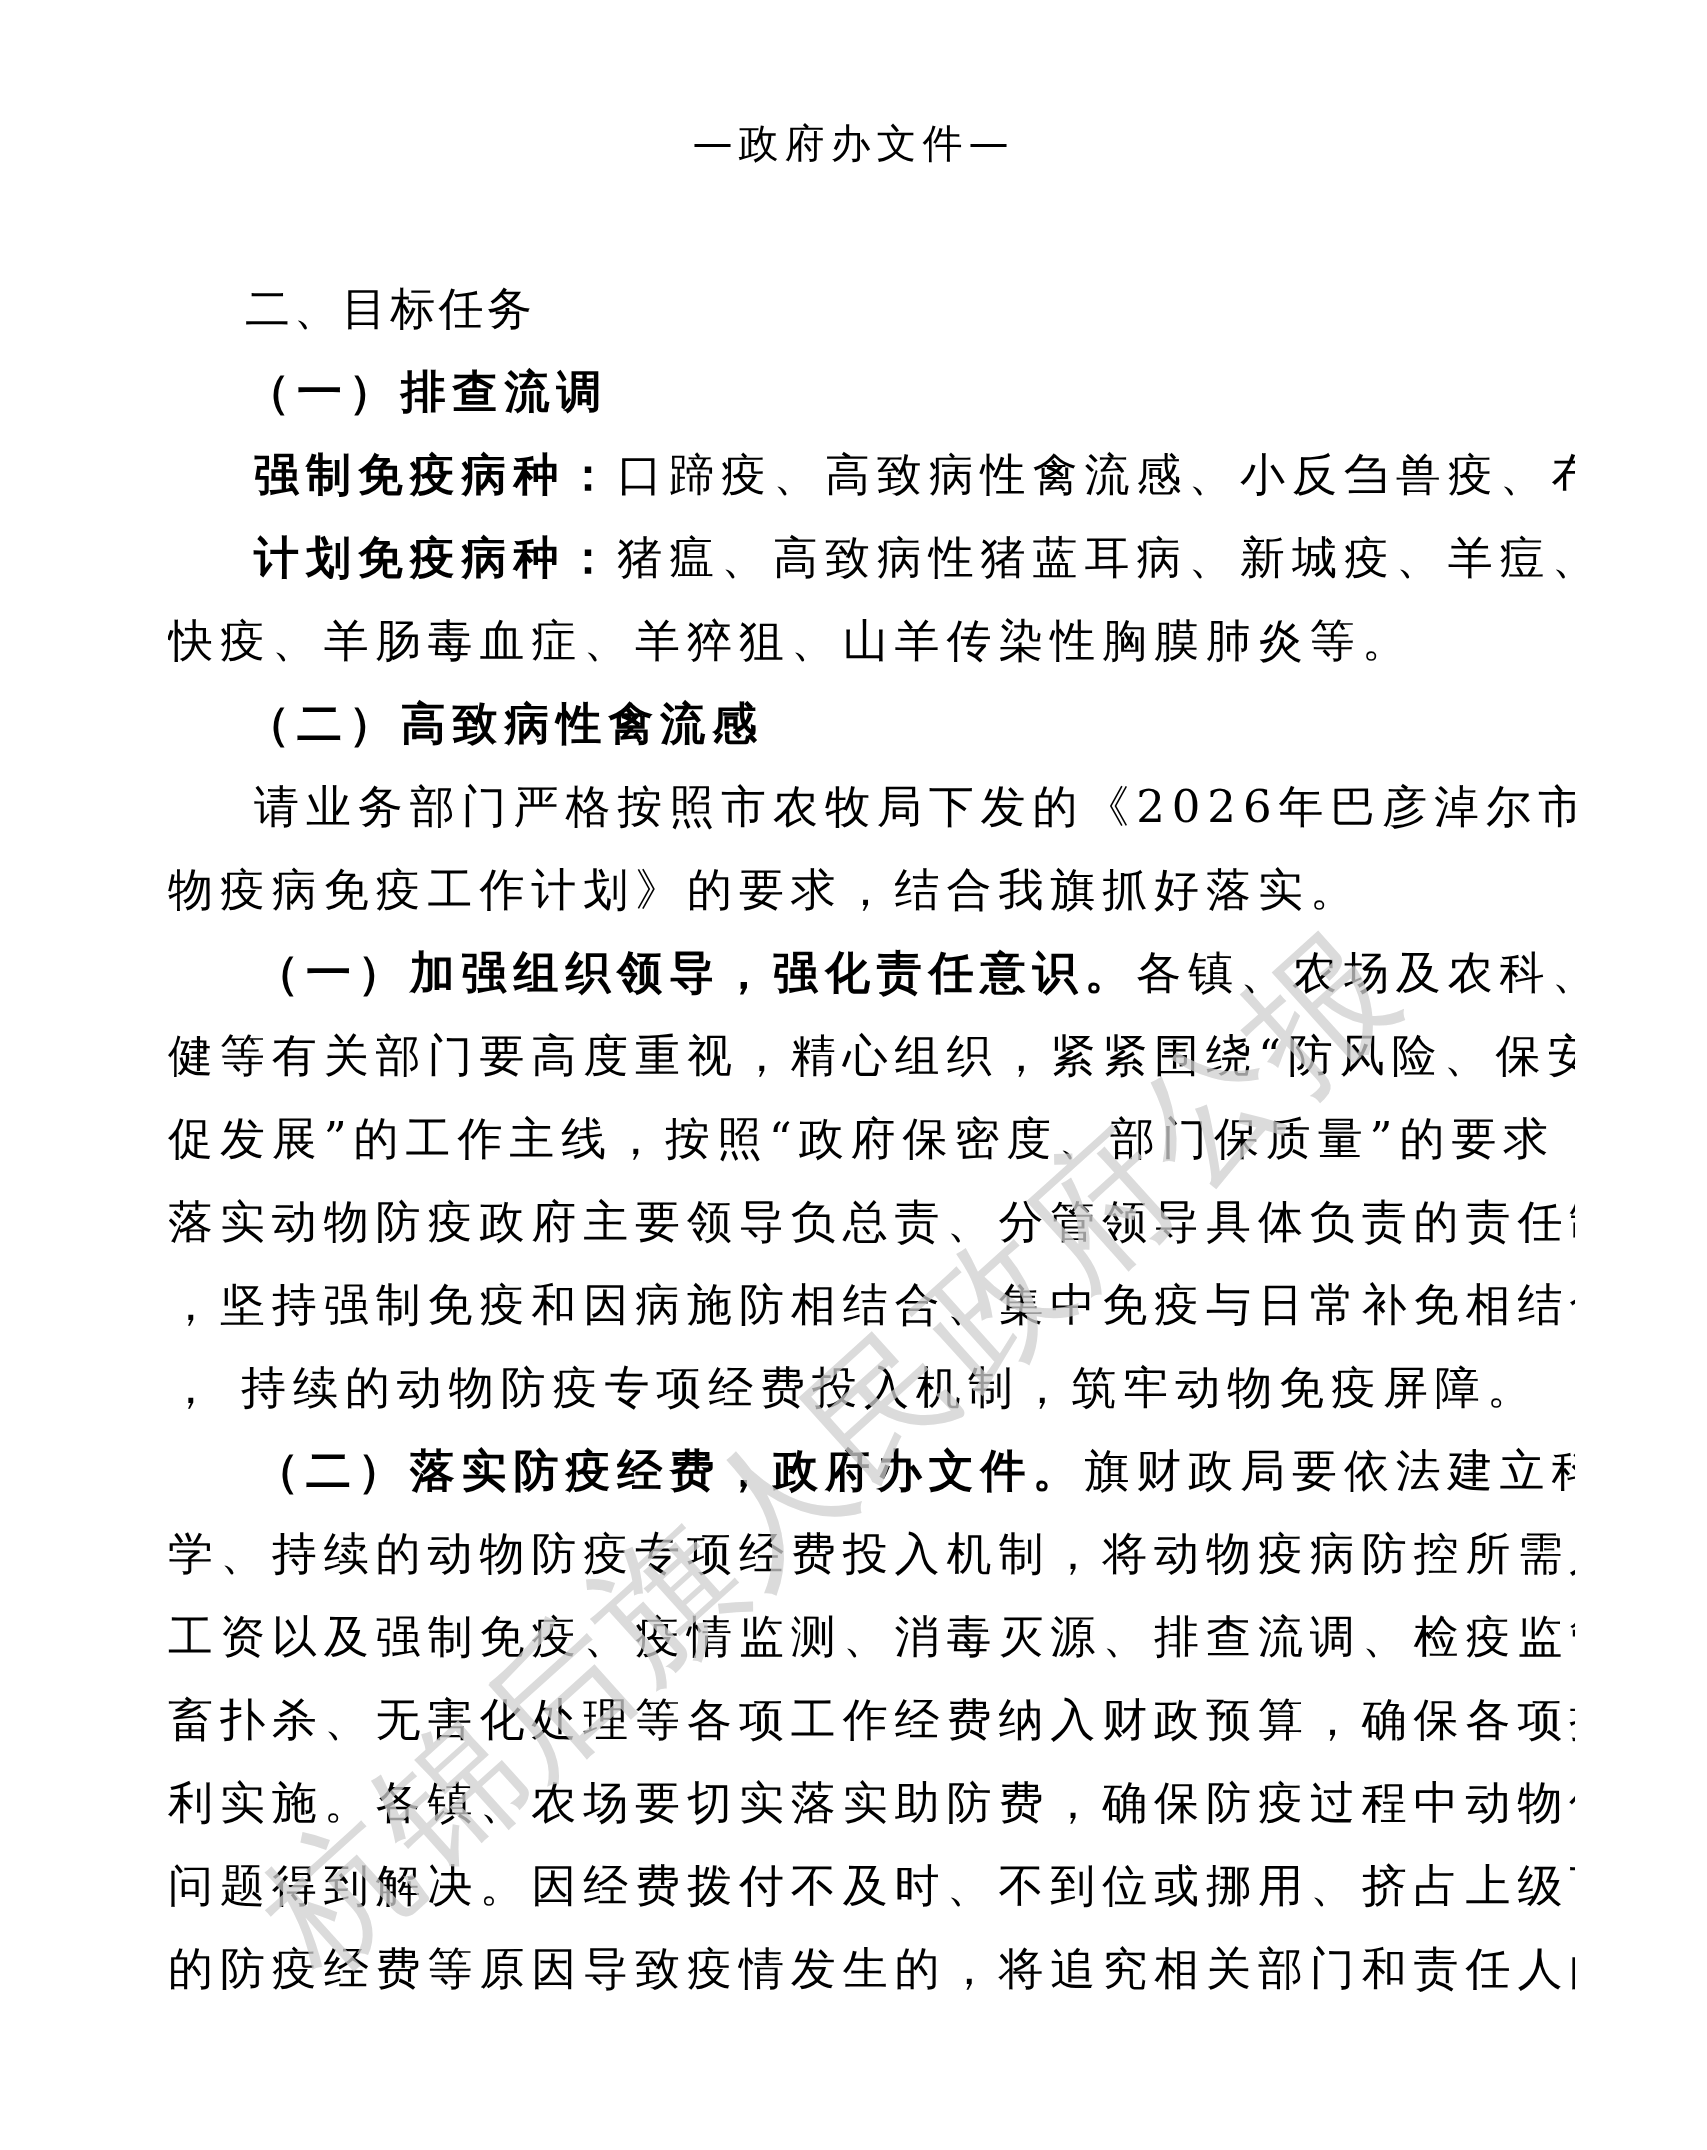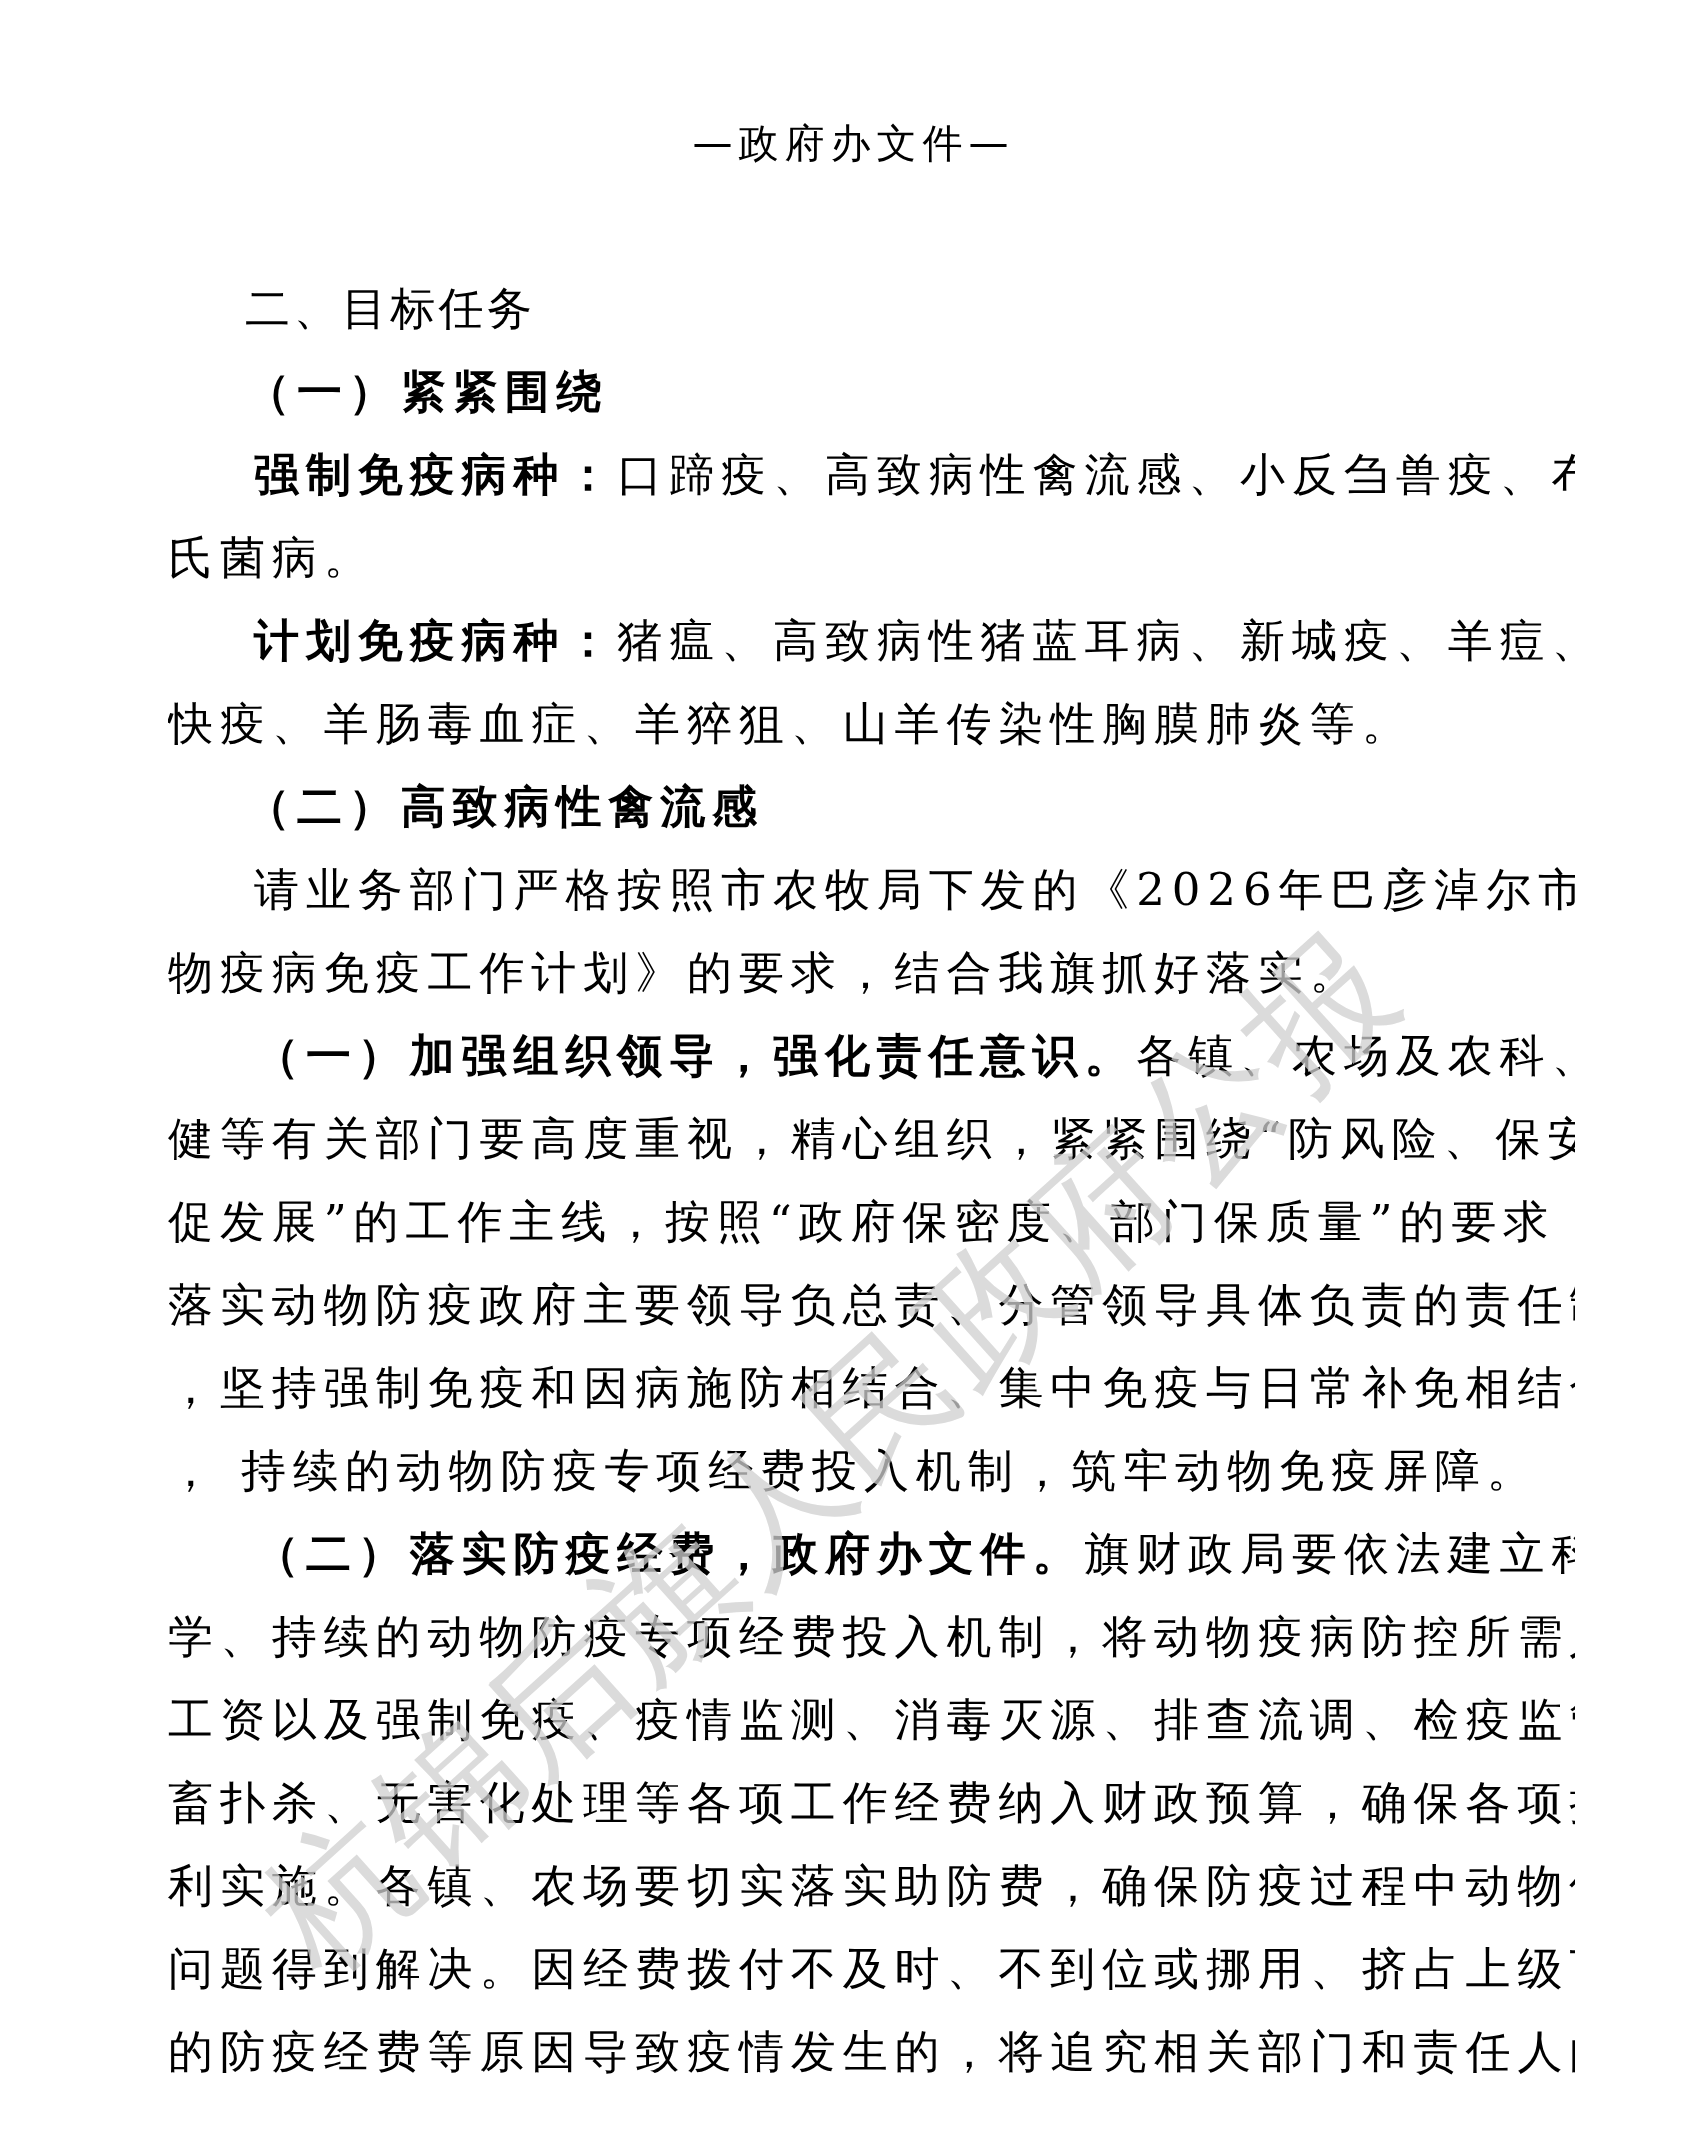--- a/index.html
+++ b/index.html
@@ -91,26 +91,25 @@
 <body>
 
 <div class="page">
 
   <div class="running-header">—政府办文件—</div>
 
   <div class="content">
 
     <div class="line heading-1 indent" style="padding-left:77px;">二、目标任务</div>
 
-    <div class="line heading-2 indent" style="padding-left:77px;">（一）紧紧围绕</div>
+    <div class="line heading-2 indent" style="padding-left:77px;">（一）排查流调</div>
 
     <div class="line indent">
       <span class="bold">强制免疫病种：</span><span>口蹄疫、高致病性禽流感、小反刍兽疫、布鲁</span>
     </div>
-    <div class="line last">氏菌病。</div>
 
     <div class="line indent">
       <span class="bold">计划免疫病种：</span><span>猪瘟、高致病性猪蓝耳病、新城疫、羊痘、羊</span>
     </div>
     <div class="line last">快疫、羊肠毒血症、羊猝狙、山羊传染性胸膜肺炎等。</div>
 
     <div class="line heading-2 indent" style="padding-left:77px;">（二）高致病性禽流感</div>
 
     <div class="line indent">请业务部门严格按照市农牧局下发的《2026年巴彦淖尔市动</div>
     <div class="line last">物疫病免疫工作计划》的要求，结合我旗抓好落实。</div>

